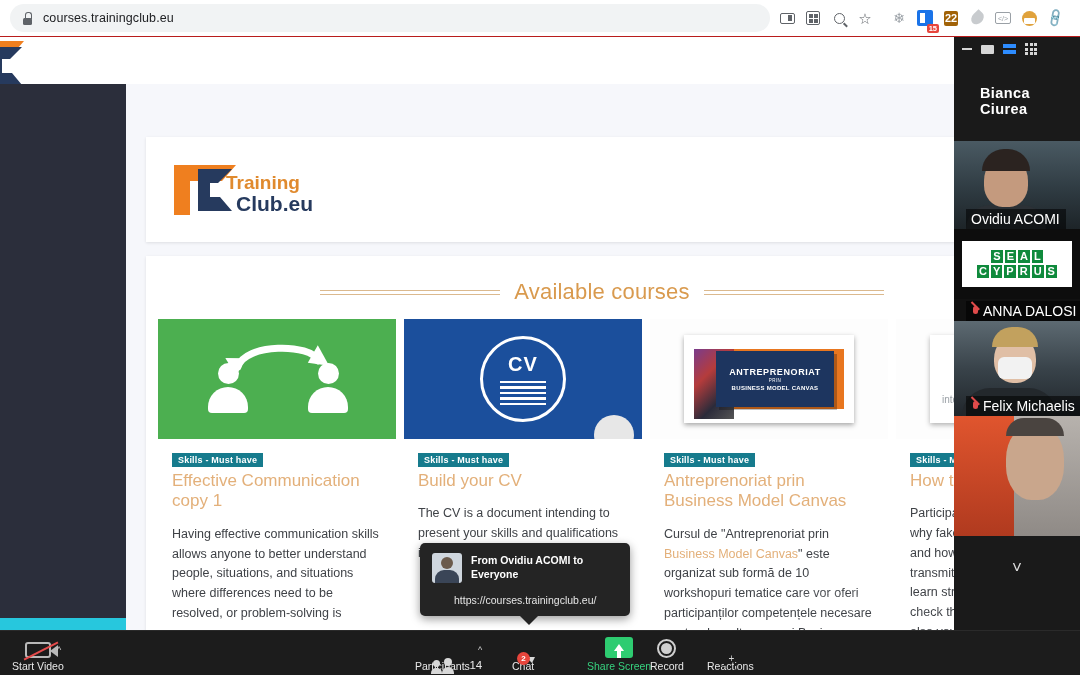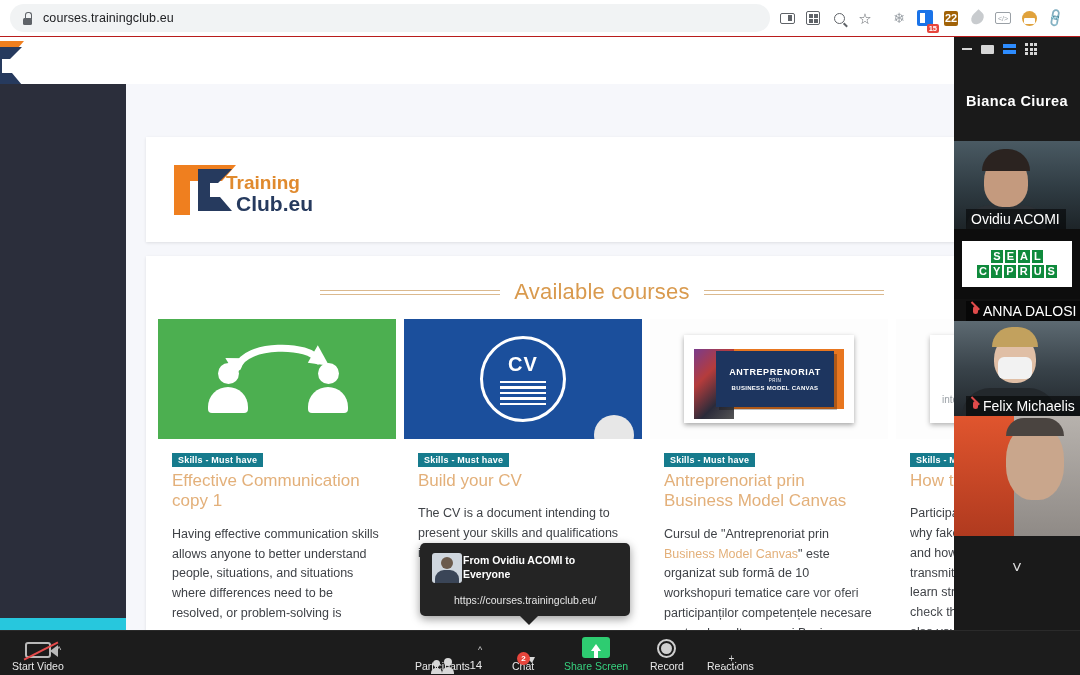--- a/index.html
+++ b/index.html
@@ -123,39 +123,39 @@
   .fn-frame{width:170px;height:88px;background:#fff;box-shadow:0 2px 5px rgba(0,0,0,.3);
     display:flex;align-items:center;justify-content:center;position:relative;}
   .fn-big{font-size:42px;color:#d8d8d8;font-weight:bold;letter-spacing:-1px;}
   .fn-sub{position:absolute;left:12px;bottom:18px;font-size:10px;color:#9aa0a6;}
 
   
   .chat-toast{position:absolute; left:420px; top:543px; width:210px; background:#242424; border-radius:5px;
     padding:10px 12px; box-shadow:0 3px 10px rgba(0,0,0,.4); z-index:40;}
   .chat-toast::after{content:"";position:absolute;left:100px;bottom:-9px;border-left:9px solid transparent;
     border-right:9px solid transparent;border-top:9px solid #242424;}
-  .ct-row{display:flex;gap:1px;align-items:flex-start;}
+  .ct-row{display:flex;gap:9px;align-items:flex-start;}
   .ct-av{width:30px;height:30px;border-radius:3px;background:#cfd6de;flex:0 0 30px;position:relative;overflow:hidden;}
   .ct-av::before{content:"";position:absolute;left:9px;top:4px;width:12px;height:12px;border-radius:50%;background:#6b5a4c;}
   .ct-av::after{content:"";position:absolute;left:3px;top:17px;width:24px;height:16px;border-radius:9px 9px 0 0;background:#3a4557;}
   .ct-name{color:#fff;font-size:10.5px;font-weight:bold;line-height:1.35;}
   .ct-link{color:#e6e6e6;font-size:10.5px;margin-top:11px;margin-left:22px;}
 
   
   .zoom-panel{position:absolute; top:37px; right:0; width:126px; height:601px; background:#1a1a1a; z-index:50;}
   .zp-top{height:24px;display:flex;align-items:center;gap:9px;padding:0 8px;}
   .zp-ico{color:#d6d6d6;display:flex;align-items:center;justify-content:center;}
   .zp-min{width:10px;height:2px;background:#d6d6d6;}
   .zp-spk{width:13px;height:9px;background:#d6d6d6;border-radius:1px;}
   .zp-gal{width:13px;height:10px;display:flex;flex-direction:column;gap:2px;}
   .zp-gal i{display:block;height:4px;background:#2d8cff;}
   .zp-grid{width:12px;height:12px;display:grid;grid-template-columns:repeat(3,1fr);grid-template-rows:repeat(3,1fr);gap:1.5px;}
   .zp-grid i{background:#d6d6d6;}
-  .zp-name-big{height:80px;display:flex;align-items:center;justify-content:flex-start;
-    color:#fff;font-size:14.5px;font-weight:bold;letter-spacing:.4px;margin-left:12px;}
+  .zp-name-big{height:80px;display:flex;align-items:center;justify-content:flex-start;padding-left:26px;
+    color:#fff;font-size:14.5px;font-weight:bold;letter-spacing:.4px;}
   .tile{position:relative;width:126px;overflow:hidden;}
   .tile-label{position:absolute;left:12px;bottom:0;display:flex;align-items:center;gap:4px;
     background:rgba(0,0,0,.55);color:#fff;font-size:14px;padding:2px 6px 2px 5px;max-width:126px;white-space:nowrap;}
   .mic-mute{width:8px;height:11px;position:relative;flex:0 0 8px;}
   .mic-mute::before{content:"";position:absolute;left:1.5px;top:0;width:5px;height:8px;border-radius:3px;background:#e04b4b;}
   .mic-mute::after{content:"";position:absolute;left:-1px;top:-1px;width:11px;height:1.6px;background:#e04b4b;transform:rotate(45deg);}
   .t-ovidiu{height:88px;background:linear-gradient(180deg,#4a5a63 0%,#2f3b42 55%,#1d2428 100%);}
   .ov-face{position:absolute;left:30px;top:14px;width:44px;height:52px;border-radius:50% 50% 42% 42%;background:#c49a7e;}
   .ov-hair{position:absolute;left:28px;top:8px;width:48px;height:22px;border-radius:24px 24px 0 0;background:#2b2320;}
   .ov-body{position:absolute;left:12px;bottom:0;width:80px;height:24px;border-radius:26px 26px 0 0;background:#2c3136;}
@@ -517,21 +517,21 @@
     <div class="caret-up" style="left:478px;">^</div>
 
     <div class="tb-item" style="left:512px;">
       <span style="position:relative;display:block;">
         <span class="bub"></span>
         <span class="bub-badge">2</span>
       </span>
       <span class="lbl">Chat</span>
     </div>
 
-    <div class="tb-item" style="left:564px;">
+    <div class="tb-item" style="left:587px;">
       <span class="share-btn">
           <span class="share-arrow"></span>
         </span>
       <span class="lbl share-lbl">Share Screen</span>
     </div>
 
     <div class="tb-item" style="left:650px;">
       <span class="rec-ring">
           <span class="rec-dot"></span>
         </span>

